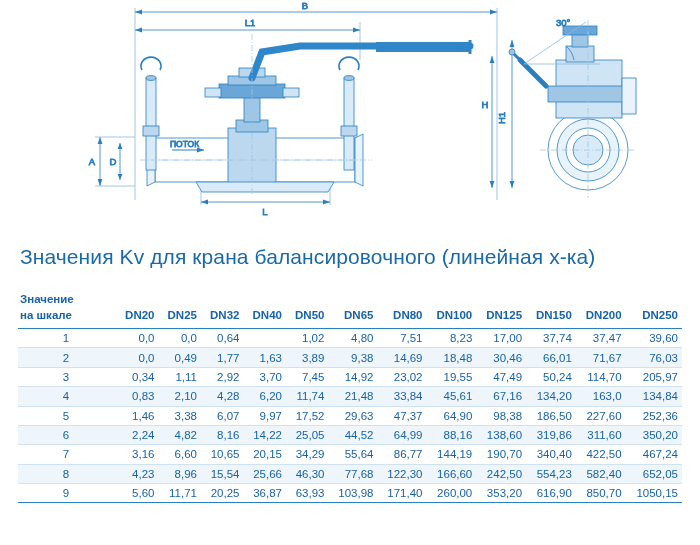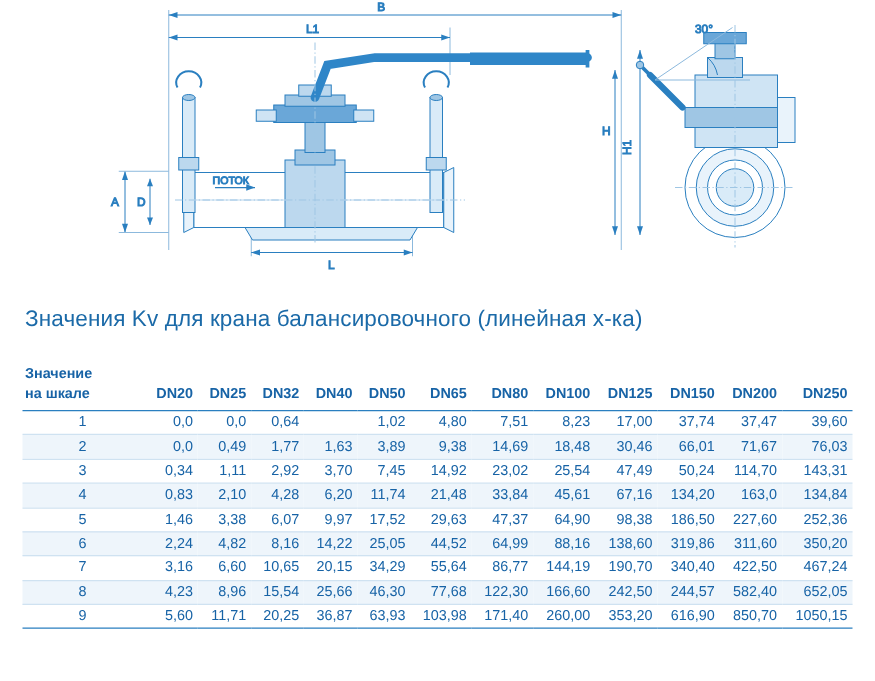--- a/index.html
+++ b/index.html
@@ -29,21 +29,21 @@
     width: 700px;
     height: 230px;
   }
   .drawing svg { display: block; }
 
   
   .section-title {
     position: absolute;
     left: 20px;
     top: 245px;
-    font-size: 18px;
+    font-size: 21px;
     font-weight: normal;
     color: #1b6aa8;
     letter-spacing: 0.1px;
   }
 
   
   .table-wrap {
     position: absolute;
     left: 18px;
     top: 292px;
@@ -281,25 +281,25 @@
         </tr>
         <tr>
           <td class="scale">3</td>
           <td>0,34</td>
           <td>1,11</td>
           <td>2,92</td>
           <td>3,70</td>
           <td>7,45</td>
           <td>14,92</td>
           <td>23,02</td>
-          <td>25,54</td>
+          <td>19,55</td>
           <td>47,49</td>
           <td>50,24</td>
           <td>114,70</td>
-          <td>143,31</td>
+          <td>205,97</td>
         </tr>
         <tr>
           <td class="scale">4</td>
           <td>0,83</td>
           <td>2,10</td>
           <td>4,28</td>
           <td>6,20</td>
           <td>11,74</td>
           <td>21,48</td>
           <td>33,84</td>
@@ -358,21 +358,21 @@
           <td class="scale">8</td>
           <td>4,23</td>
           <td>8,96</td>
           <td>15,54</td>
           <td>25,66</td>
           <td>46,30</td>
           <td>77,68</td>
           <td>122,30</td>
           <td>166,60</td>
           <td>242,50</td>
-          <td>244,57</td>
+          <td>554,23</td>
           <td>582,40</td>
           <td>652,05</td>
         </tr>
         <tr>
           <td class="scale">9</td>
           <td>5,60</td>
           <td>11,71</td>
           <td>20,25</td>
           <td>36,87</td>
           <td>63,93</td>

